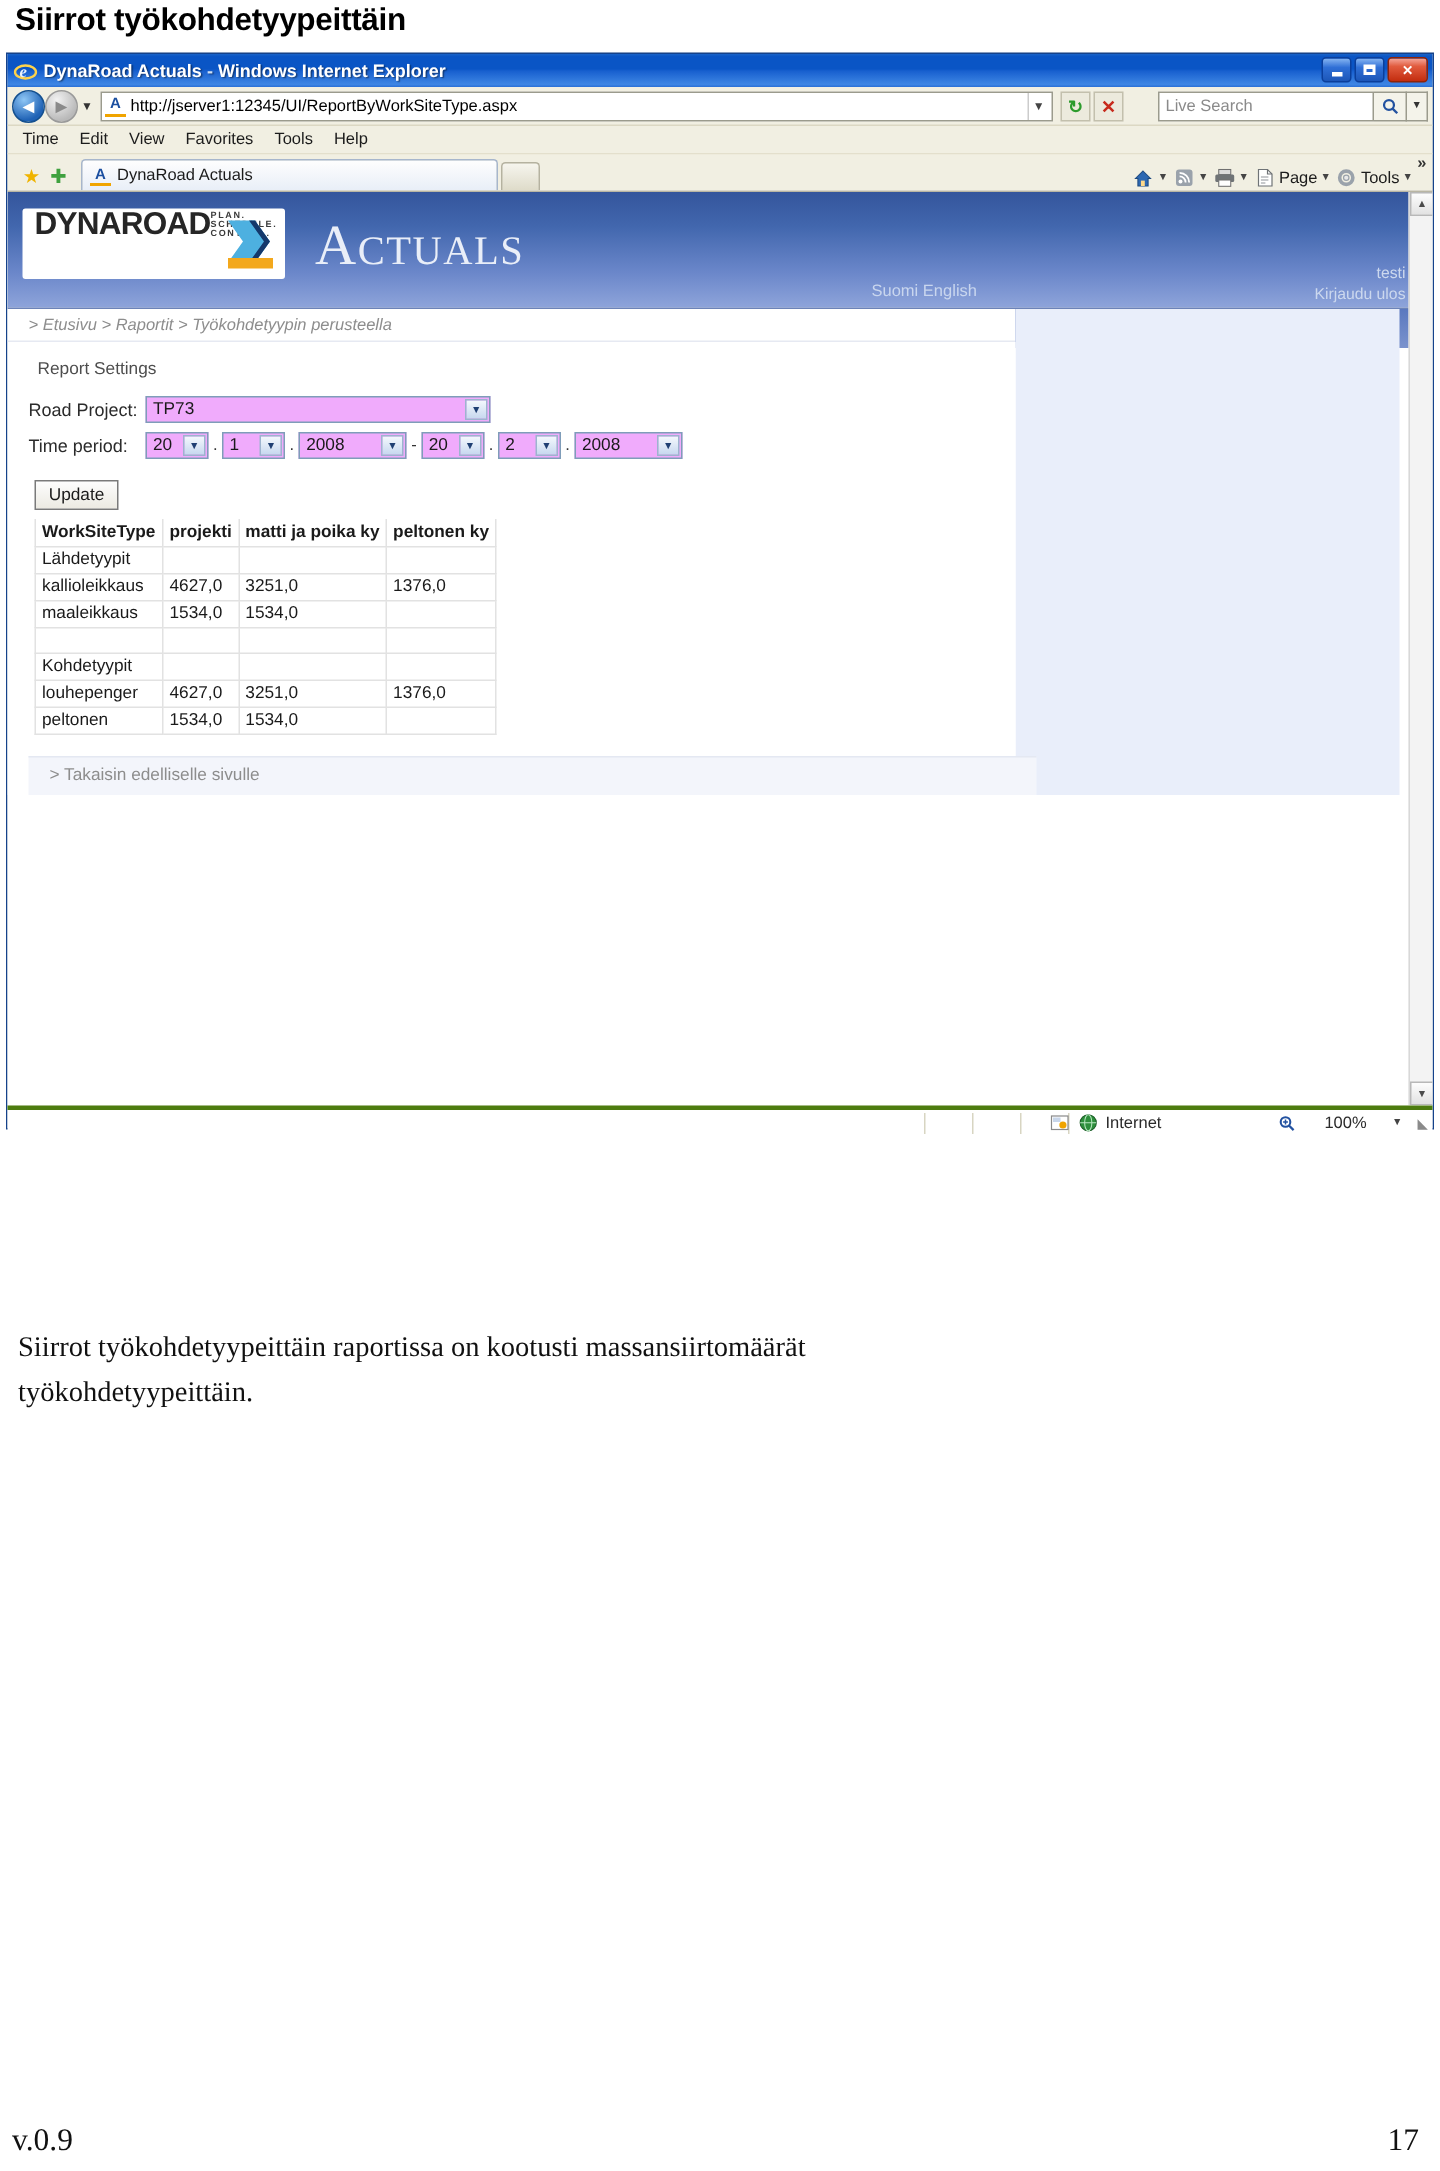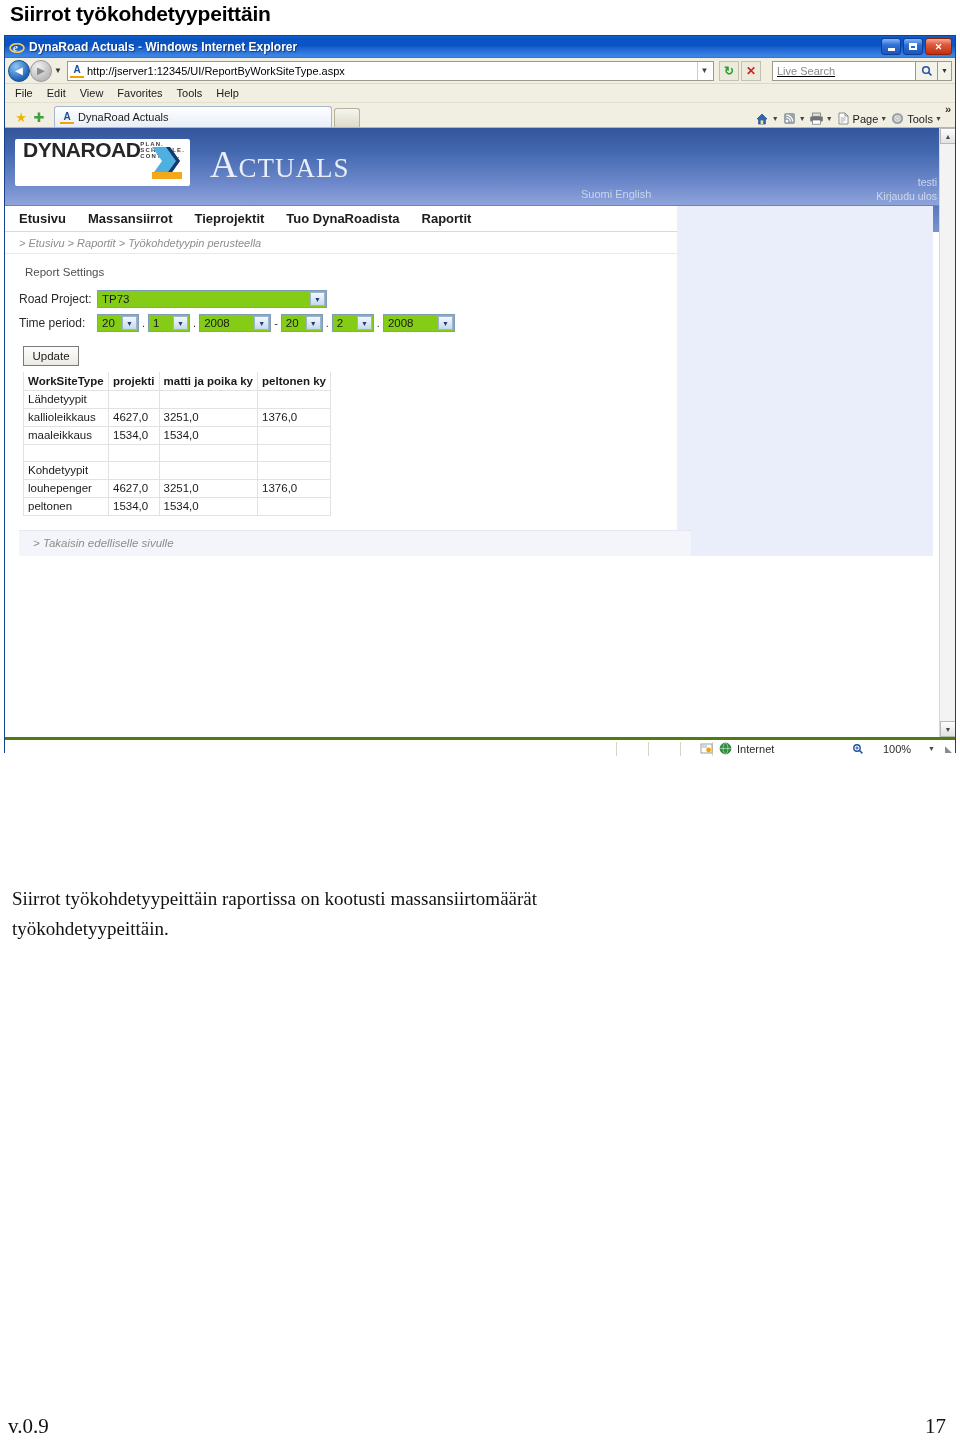--- a/index.html
+++ b/index.html
@@ -95,23 +95,23 @@
   .url-caret { width: 14px; text-align:center; font-size:8px; color:#444; border-left:1px solid #ccc; height:100%; display:flex; align-items:center; justify-content:center;}
   .tb-btn {
     width: 20px; height: 20px; margin-left: 2px;
     border: 1px solid #c3c0ad; background: #eceadd;
     display:flex; align-items:center; justify-content:center;
     font-size: 12px; font-weight: bold;
   }
   .tb-btn.refresh { color: #2c9b2c; }
   .tb-btn.stop { color: #c72a1c; }
   #search-box {
-    width: 144px; height: 20px; margin-left: 11px;
+    width: 144px; height: 20px; margin-left: 23px;
     background: #fff; border: 1px solid #9b9b8d;
-    display:flex; align-items:center; padding-left:4px;text-decoration:underline;
+    display:flex; align-items:center; padding-left:4px;
   }
   #search-placeholder { font-size: 11px; color: #8a8a8a; }
   #search-go {
     width: 22px; height: 20px; border:1px solid #9b9b8d; border-left:none;
     background:#f4f3ea; display:flex; align-items:center; justify-content:center;
     color:#2352a0; font-size:11px; font-weight:bold;
   }
   #search-caret {
     width: 14px; height: 20px; border:1px solid #9b9b8d; border-left:none;
     background:#f4f3ea; display:flex; align-items:center; justify-content:center;
@@ -242,21 +242,21 @@
   #content-panel {
     width: 672px; background: #ffffff; position: relative;
     padding: 10px 0 0 14px;
     min-height: 300px;
   }
   #report-settings-title { font-size: 11.5px; color: #4e4e4e; margin: 2px 0 12px 6px; }
 
   .field-row { display: flex; align-items: center; margin-bottom: 6px; }
   .field-label { font-size: 12px; color: #2b2b2b; width: 78px; }
   .select {
-    height: 18px; border: 1px solid #7f9db9; background: #84cc16;
+    height: 18px; border: 1px solid #7f9db9; background: #f0abfc;
     display: flex; align-items: center; position: relative;
     font-size: 11.5px; color: #1a1a1a;
     padding-left: 4px;
   }
   .select .caret {
     position: absolute; right: 1px; top: 1px; width: 15px; height: 14px;
     background: linear-gradient(to bottom,#f4f8fd,#c7d8ef);
     border: 1px solid #9db4cf;
     display:flex; align-items:center; justify-content:center;
     font-size: 7px; color: #1f3f73;
@@ -290,21 +290,21 @@
   #data-table tr.blank td { height: 17px; }
   .col-c0 { width: 92px; }
   .col-c1 { width: 46px; }
   .col-c2 { width: 100px; }
   .col-c3 { width: 70px; }
 
   #back-link {
     width: 672px; height: 26px;
     background: #f3f5fb;
     display: flex; align-items: center; padding-left: 14px;
-    font-size: 11.5px; color: #8d8d8d; font-style: italic;
+    font-size: 11.5px; color: #8d8d8d; 
     margin-top: 14px;
     border-top: 1px solid #e4e8f2;
   }
 
   #right-fill {
     position: absolute; left: 672px; top: 78px; right: 16px; bottom: 0;
     background: #e9eefa;
   }
   #nav-right-fill {
     position: absolute; left: 672px; top: 78px; width: 272px; height: 26px;
@@ -394,21 +394,21 @@
     <div id="search-go">
       <svg width="12" height="12" viewBox="0 0 12 12">
           <circle cx="5" cy="5" r="3.3" fill="none" stroke="#2352a0" stroke-width="1.5"></circle>
           <line x1="7.4" y1="7.4" x2="10.5" y2="10.5" stroke="#2352a0" stroke-width="1.6"></line>
         </svg>
     </div>
     <div id="search-caret">▼</div>
   </div>
 
   <div id="menu-bar">
-    <span>File</span>
+    <span>Time</span>
     <span>Edit</span>
     <span>View</span>
     <span>Favorites</span>
     <span>Tools</span>
     <span>Help</span>
   </div>
 
   <div id="tab-bar">
     <div class="fav-icon star">★</div>
     <div class="fav-icon addstar">✚</div>
@@ -492,27 +492,20 @@
         <div id="lang-links">Suomi English</div>
         <div id="user-block">
           <div>testi</div>
           <div>Kirjaudu ulos</div>
         </div>
       </div>
 
       <div id="nav-right-fill"></div>
       <div id="right-fill"></div>
 
-      <div id="app-nav">
-        <span>Etusivu</span>
-        <span>Massansiirrot</span>
-        <span>Tieprojektit</span>
-        <span>Tuo DynaRoadista</span>
-        <span>Raportit</span>
-      </div>
 
       <div id="breadcrumb">&gt; Etusivu  &gt; Raportit  &gt; Työkohdetyypin perusteella</div>
 
       <div id="content-panel">
         <div id="report-settings-title">Report Settings</div>
 
         <div class="field-row">
           <div class="field-label">Road Project:</div>
           <div class="select" style="width:230px">
             <span>TP73</span>

